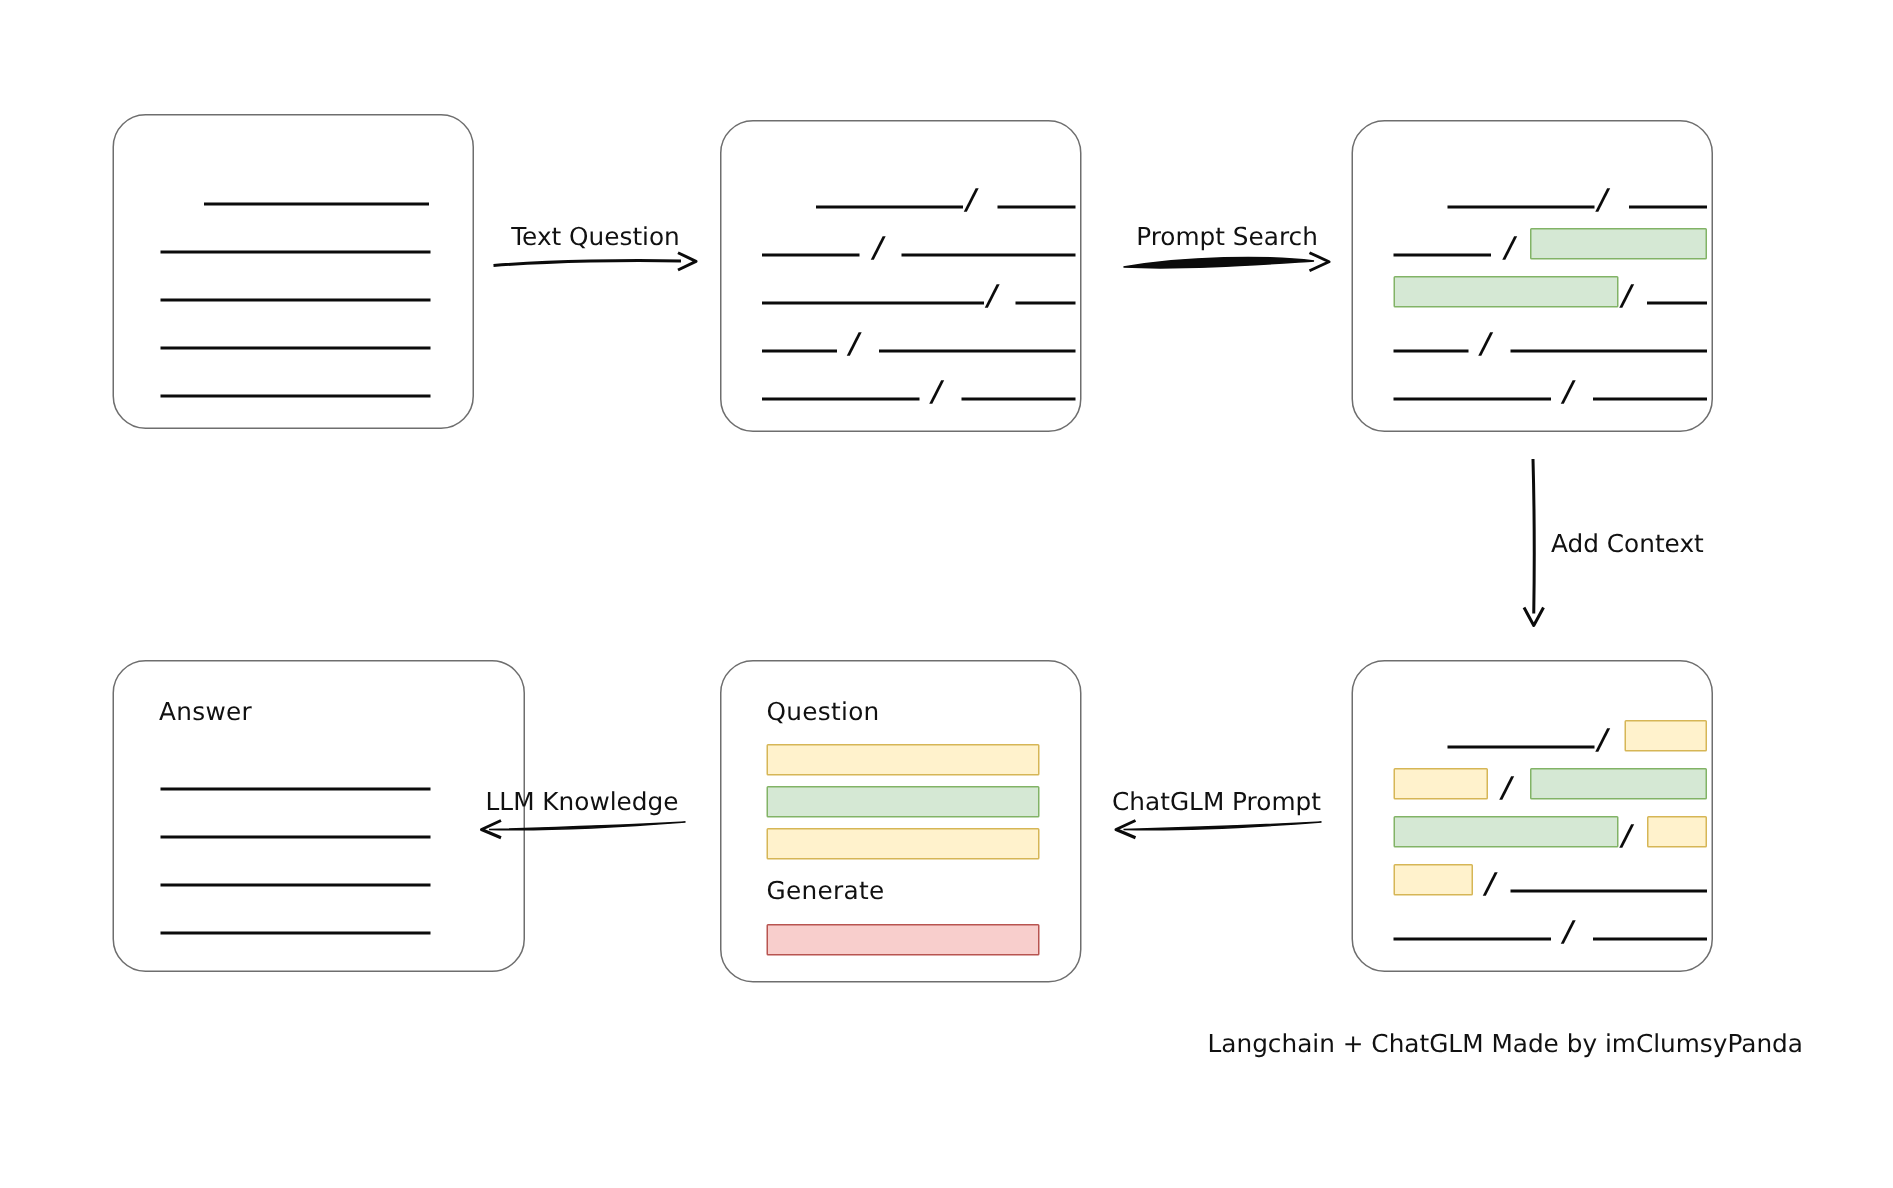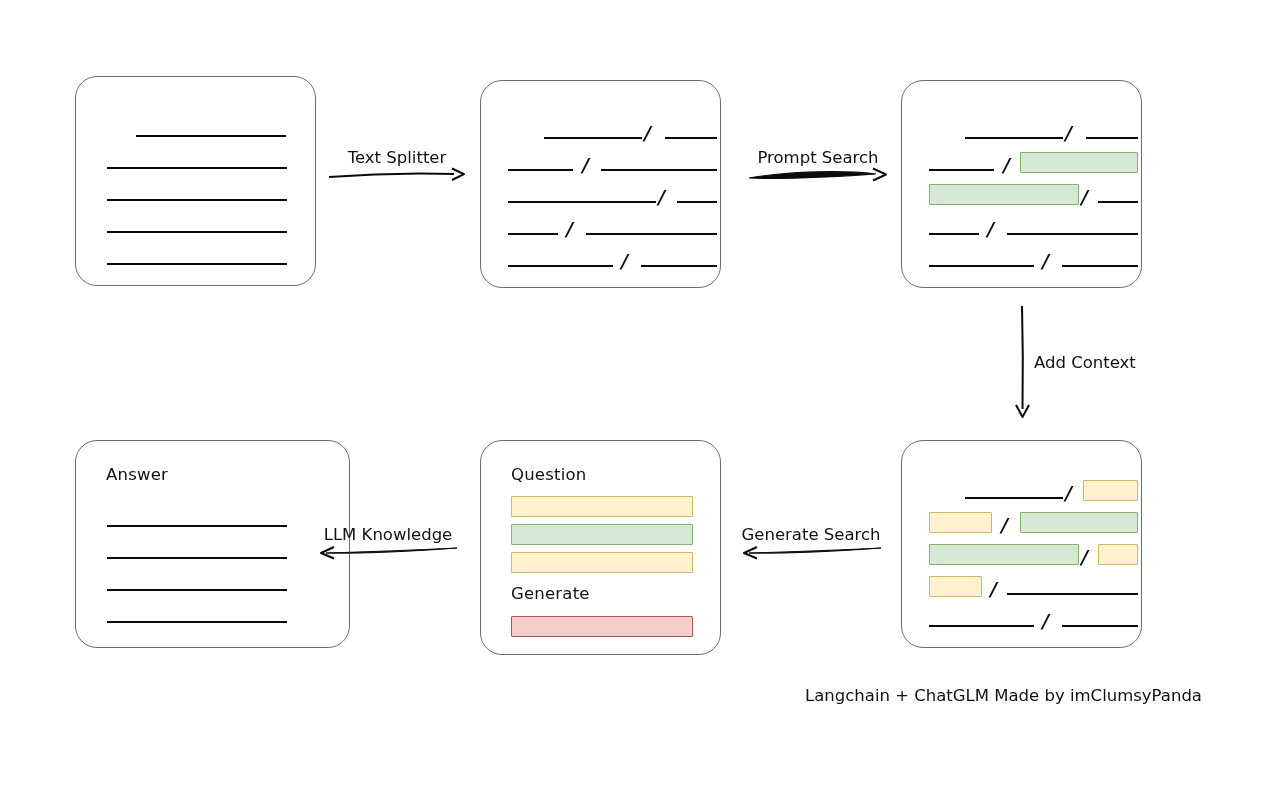--- a/index.html
+++ b/index.html
@@ -123,21 +123,21 @@
         </div>
       </div>
   </div>
 
   <div class="edge" style="left:328px; top:168px;">
     <svg width="138" height="16" viewBox="0 0 138 16">
       <path d="M1 9 C 40 6, 92 5, 126 6" fill="none" stroke="#0b0b0b" stroke-width="2"></path>
       <path d="M124 0.5 L136 6.2 L124 12" fill="none" stroke="#0b0b0b" stroke-width="2" stroke-linejoin="round"></path>
     </svg>
   </div>
-  <div class="edge-label" style="left:328px; top:148px; width:138px;">Text Splitter</div>
+  <div class="edge-label" style="left:328px; top:148px; width:138px;">Text Question</div>
 
   <div class="node" style="left:480px; top:80px; width:241px; height:208px;">
     <div class="lines">
         <div class="row" style="left: 0px; right: 0px; top: 36px;">
           <span class="seg" style="left: 63px; width: 98px;"></span>
           <span class="slash" style="left: 163px;">/</span>
           <span class="seg" style="left: 184px; width: 52px;"></span>
         </div>
         <div class="row" style="left: 0px; right: 0px; top: 68px;">
           <span class="seg" style="left: 27px; width: 65px;"></span>
@@ -246,21 +246,21 @@
         <div class="bar red" style="left: 30px; width: 182px; top: 175px;"></div>
       </div>
   </div>
 
   <div class="edge" style="left:740px; top:545px;">
     <svg width="142" height="16" viewBox="0 0 142 16">
       <path d="M141 3 C 102 6, 46 9, 9 8 C 46 7, 102 5, 141 3 Z" fill="#0b0b0b" stroke="#0b0b0b" stroke-width="1"></path>
       <path d="M17 2 L4 8 L17 13.5" fill="none" stroke="#0b0b0b" stroke-width="2" stroke-linejoin="round"></path>
     </svg>
   </div>
-  <div class="edge-label" style="left:740px; top:525px; width:142px;">Generate Search</div>
+  <div class="edge-label" style="left:740px; top:525px; width:142px;">ChatGLM Prompt</div>
 
   <div class="node" style="left:901px; top:440px; width:241px; height:208px;">
     <div class="lines">
         <div class="row" style="left: 0px; right: 0px; top: 36px;">
           <span class="seg" style="left: 63px; width: 98px;"></span>
           <span class="slash" style="left: 163px;">/</span>
           <span class="chip yellow" style="left: 181px; width: 55px;"></span>
         </div>
         <div class="row" style="left: 0px; right: 0px; top: 68px;">
           <span class="chip yellow" style="left: 27px; width: 63px;"></span>

